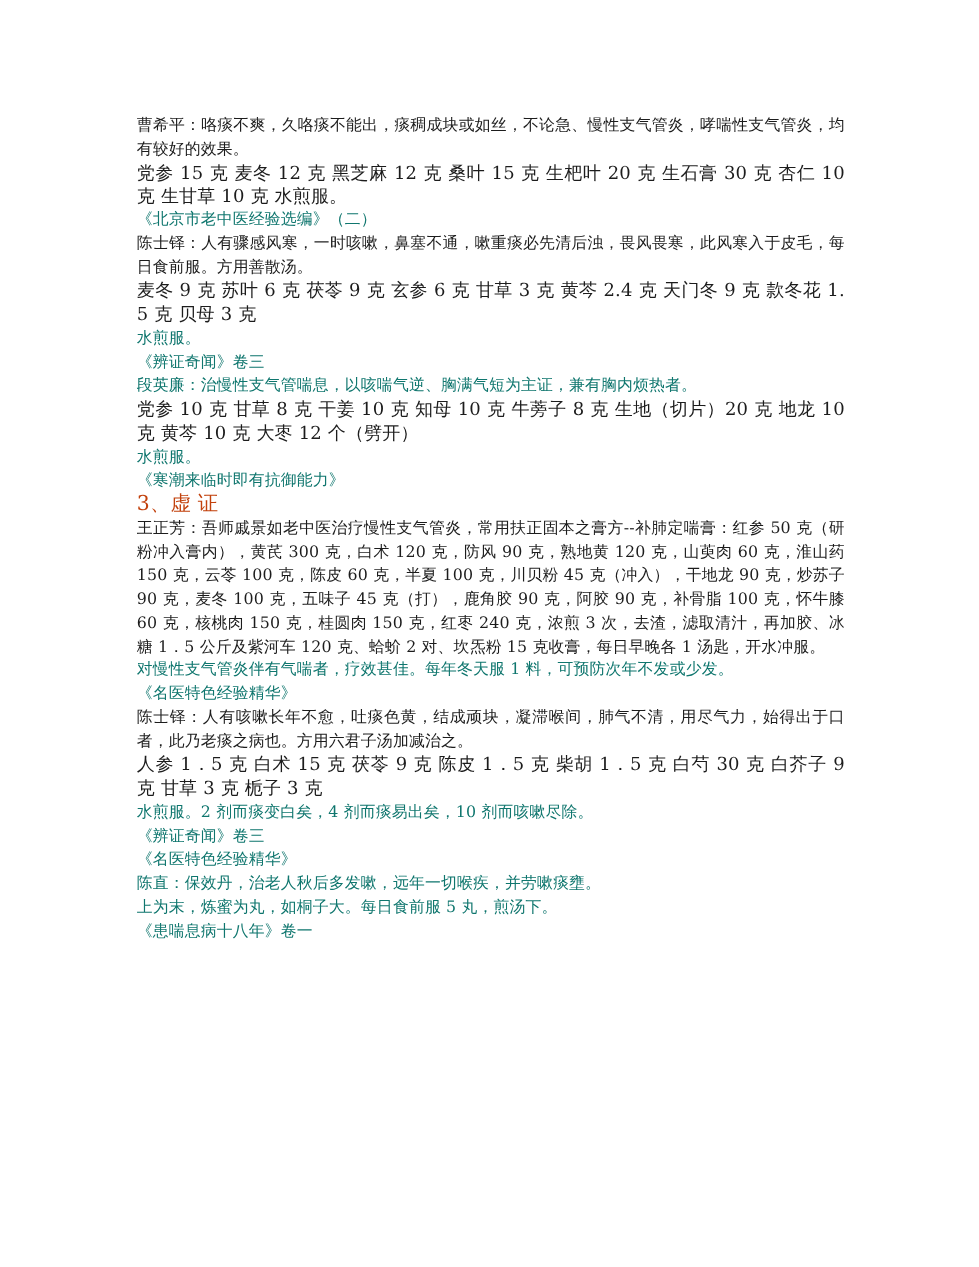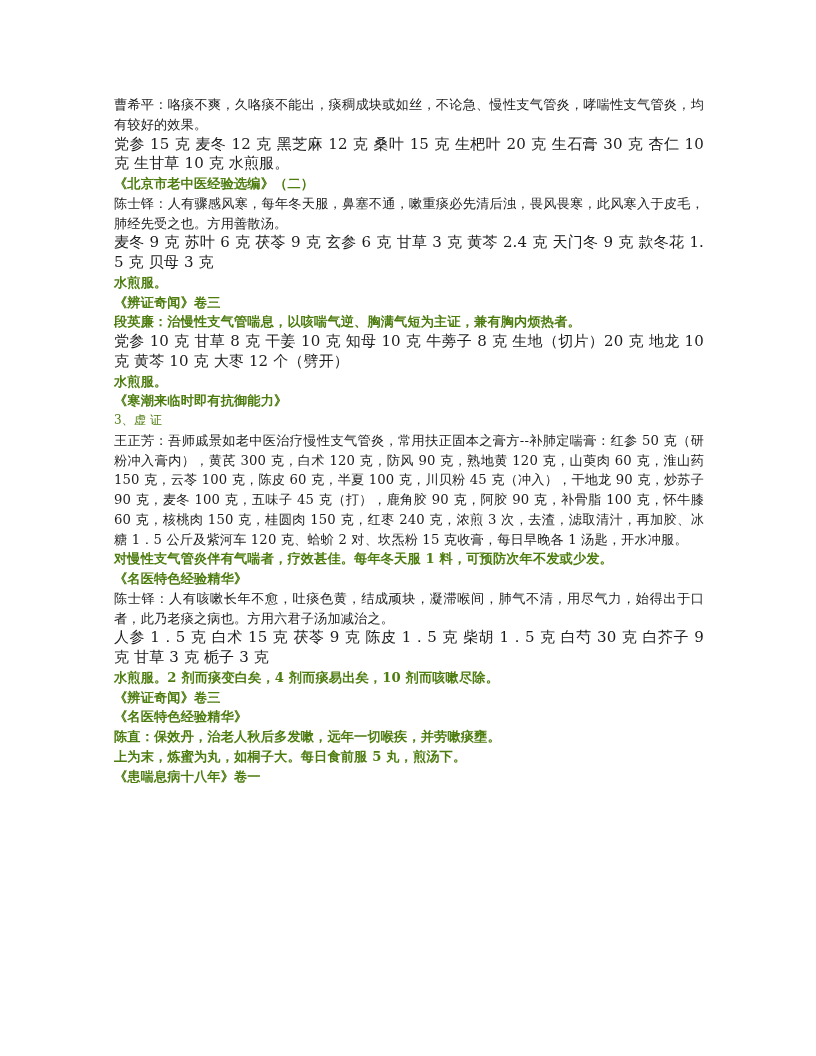--- a/index.html
+++ b/index.html
@@ -36,30 +36,29 @@
     text-align: justify;
     text-justify: inter-character;
     word-break: break-all;
     color: #1c1c1c;
     margin: 0;
   }
   .cite {
     font-size: 13.2px;
     line-height: 19.75px;
     letter-spacing: 0.15px;
-    color: #4d7c0f;
+    color: #0f766e;
     margin: 0;
     white-space: pre;
-    font-weight: bold;
   }
   .heading {
-    font-size: 12px;
+    font-size: 17px;
     line-height: 19.75px;
     letter-spacing: 0.15px;
-    color: #4d7c0f;
+    color: #c2410c;
     margin: 0;
     white-space: pre;
   }
   .formula {
     font-size: 15px;
     line-height: 19.75px;
     letter-spacing: 0.15px;
     text-align: justify;
     text-justify: inter-character;
     word-break: break-all;
@@ -68,21 +67,21 @@
   }
 </style>
 </head>
 <body>
 
 <div class="page">
   <div class="text-column" id="text-column">
       <div class="para">曹希平：咯痰不爽，久咯痰不能出，痰稠成块或如丝，不论急、慢性支气管炎，哮喘性支气管炎，均有较好的效果。</div>
       <div class="formula">党参 15 克  麦冬 12 克  黑芝麻 12 克  桑叶 15 克  生杷叶 20 克  生石膏 30 克  杏仁 10 克  生甘草 10 克  水煎服。</div>
       <div class="cite">《北京市老中医经验选编》（二）</div>
-      <div class="para">陈士铎：人有骤感风寒，每年冬天服，鼻塞不通，嗽重痰必先清后浊，畏风畏寒，此风寒入于皮毛，肺经先受之也。方用善散汤。</div>
+      <div class="para">陈士铎：人有骤感风寒，一时咳嗽，鼻塞不通，嗽重痰必先清后浊，畏风畏寒，此风寒入于皮毛，每日食前服。方用善散汤。</div>
       <div class="formula">麦冬 9 克  苏叶 6 克  茯苓 9 克  玄参 6 克  甘草 3 克  黄芩 2.4 克  天门冬 9 克  款冬花 1.5 克  贝母 3 克</div>
       <div class="cite">水煎服。</div>
       <div class="cite">《辨证奇闻》卷三</div>
       <div class="cite">段英廉：治慢性支气管喘息，以咳喘气逆、胸满气短为主证，兼有胸内烦热者。</div>
       <div class="formula">党参 10 克  甘草 8 克  干姜 10 克  知母 10 克  牛蒡子 8 克  生地（切片）20 克  地龙 10 克  黄芩 10 克  大枣 12 个（劈开）</div>
       <div class="cite">水煎服。</div>
       <div class="cite">《寒潮来临时即有抗御能力》</div>
       <div class="heading">3、虚 证</div>
       <div class="para">王正芳：吾师戚景如老中医治疗慢性支气管炎，常用扶正固本之膏方--补肺定喘膏：红参 50 克（研粉冲入膏内），黄芪 300 克，白术 120 克，防风 90 克，熟地黄 120 克，山萸肉 60 克，淮山药 150 克，云苓 100 克，陈皮 60 克，半夏 100 克，川贝粉 45 克（冲入），干地龙 90 克，炒苏子 90 克，麦冬 100 克，五味子 45 克（打），鹿角胶 90 克，阿胶 90 克，补骨脂 100 克，怀牛膝 60 克，核桃肉 150 克，桂圆肉 150 克，红枣 240 克，浓煎 3 次，去渣，滤取清汁，再加胶、冰糖 1．5 公斤及紫河车 120 克、蛤蚧 2 对、坎炁粉 15 克收膏，每日早晚各 1 汤匙，开水冲服。</div>
       <div class="cite">对慢性支气管炎伴有气喘者，疗效甚佳。每年冬天服 1 料，可预防次年不发或少发。</div>

